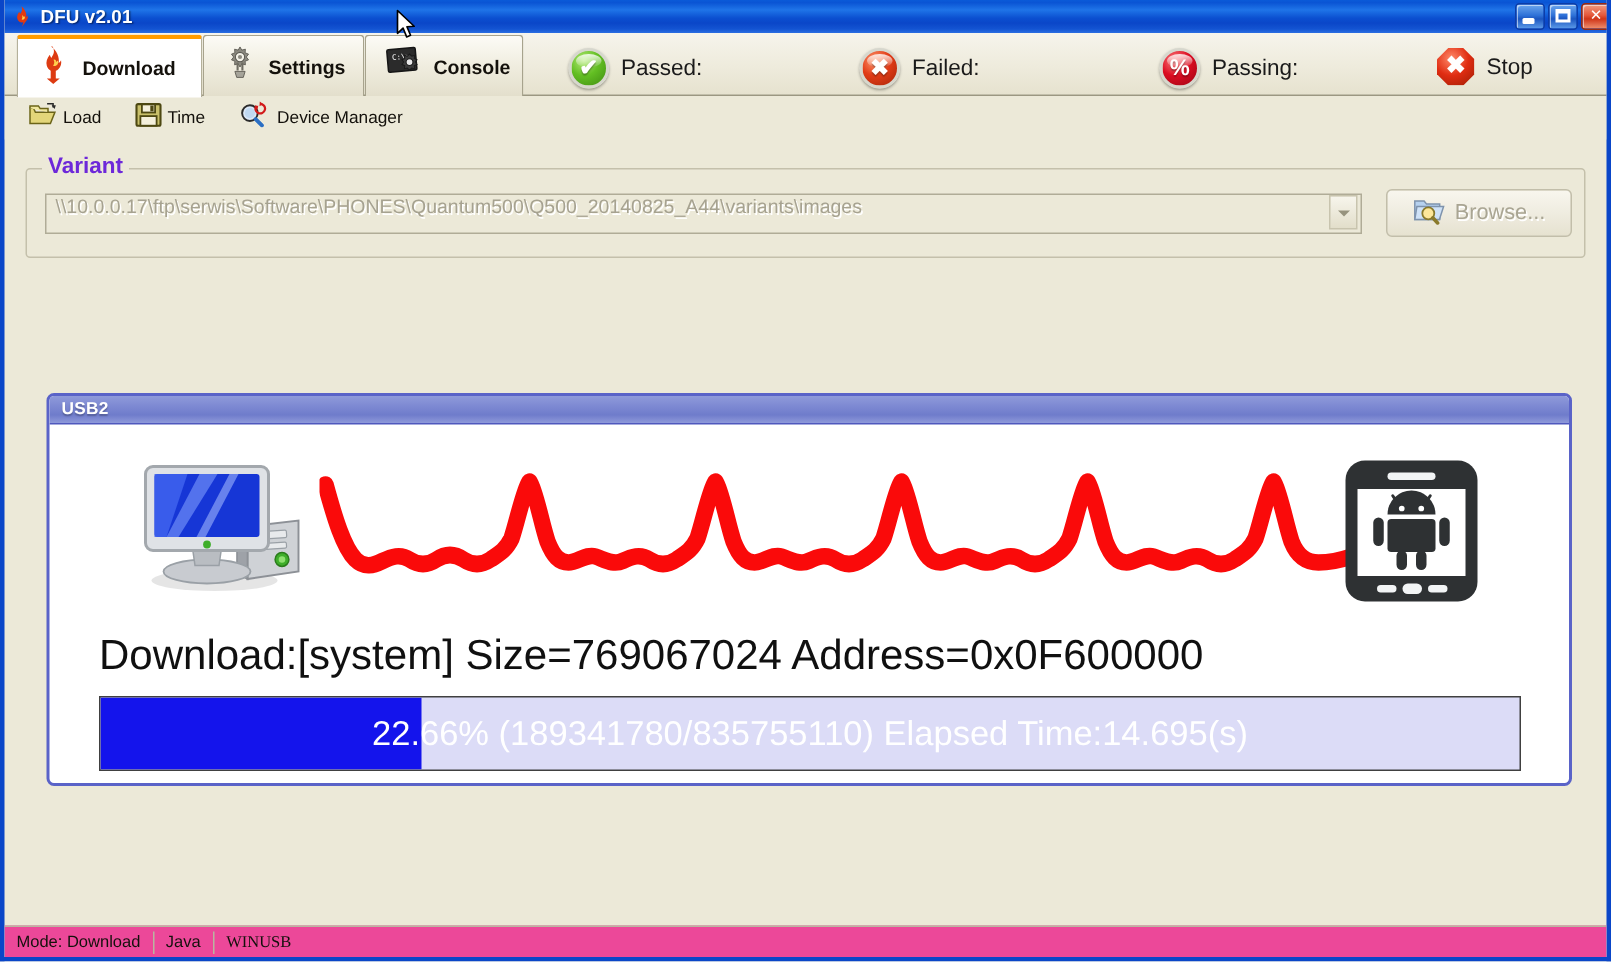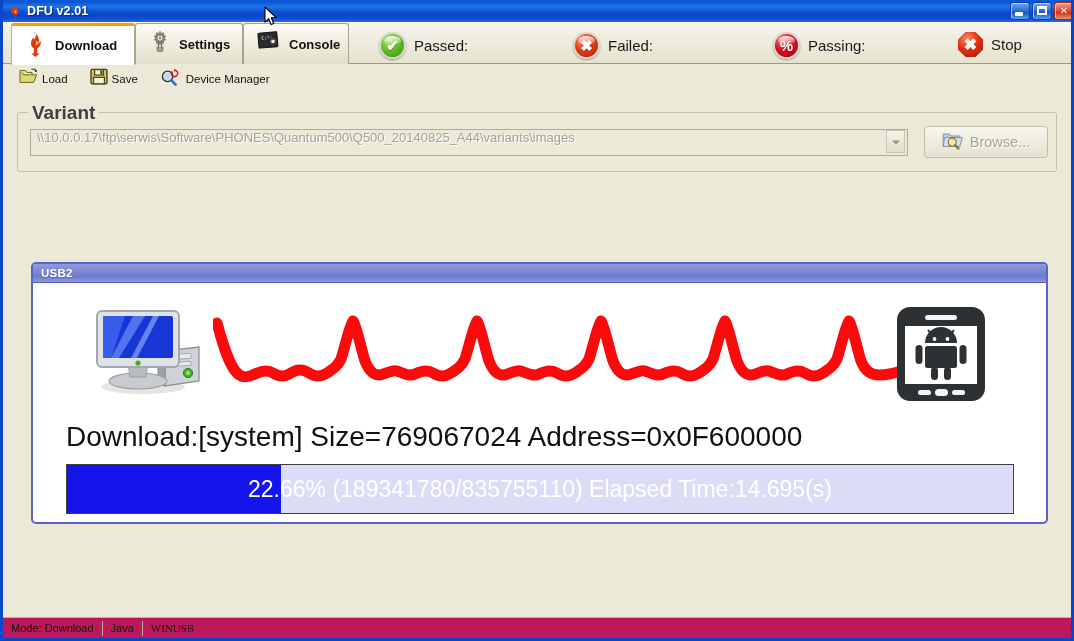--- a/index.html
+++ b/index.html
@@ -223,22 +223,22 @@
     width: 1040px; height: 60px;
     border: 1px solid #c4c0ab;
     border-radius: 3px;
     box-sizing: border-box;
   }
   .group-title {
     position: absolute;
     left: 10px; top: -11px;
     padding: 0 4px;
     background: #ece9d8;
-    color: #404040;
-    font-size: 19px;
+    color: #6d28d9;
+    font-size: 15px;
     font-weight: bold;
     white-space: nowrap;
   }
   .combo {
     position: absolute;
     left: 12px; top: 16px;
     width: 878px; height: 27px;
     background: #ece9d8;
     border: 1px solid #b0ac97;
     box-sizing: border-box;
@@ -358,21 +358,21 @@
     font-size: 23px;
     color: #ffffff;
     white-space: nowrap;
   }
 
   
   .statusbar {
     position: absolute;
     left: 0; bottom: 0;
     width: 1068px; height: 21px;
-    background: #be185d;
+    background: #ec4899;
     border-top: 1px solid #b9b5a0;
     display: flex;
     align-items: center;
     box-sizing: border-box;
   }
   .sb-cell {
     font-size: 11px;
     color: #14110c;
     padding: 0 8px;
     height: 15px;
@@ -505,21 +505,21 @@
 
     <div class="tbtn">
       <span>
         <svg width="18" height="17" viewBox="0 0 18 17">
           <rect x="1" y="1.4" width="16" height="14.4" rx="1" fill="#c9c06a" stroke="#4d4812" stroke-width="1.4"></rect>
           <rect x="4.6" y="1.6" width="8.8" height="5.4" fill="#f4f0dc" stroke="#4d4812" stroke-width="1.2"></rect>
           <rect x="10.2" y="2.4" width="2.2" height="3.8" fill="#4d4812"></rect>
           <rect x="3.6" y="9.4" width="10.8" height="6.4" fill="#f4f0dc" stroke="#4d4812" stroke-width="1.2"></rect>
         </svg>
       </span>
-      <span class="tbtn-label">Save</span>
+      <span class="tbtn-label">Time</span>
     </div>
 
     <div class="tbtn">
       <span>
         <svg width="22" height="18" viewBox="0 0 22 18">
           <circle cx="7.6" cy="8.4" r="5.2" fill="#dbe8f7" stroke="#2b2b2b" stroke-width="1.3"></circle>
           <circle cx="7.6" cy="8.4" r="3.4" fill="#b9d4f0" opacity="0.8"></circle>
           <path d="M11.4 12.4 15.6 16.6" stroke="#2b6fc4" stroke-width="2.6" stroke-linecap="round"></path>
           <path d="M14.6 2.2 a3.2 3.2 0 1 1 -2.6 1.2" fill="none" stroke="#d21a1a" stroke-width="1.5"></path>
           <path d="M14.2 0.6 16.4 2.4 14.0 3.8 z" fill="#d21a1a"></path>

